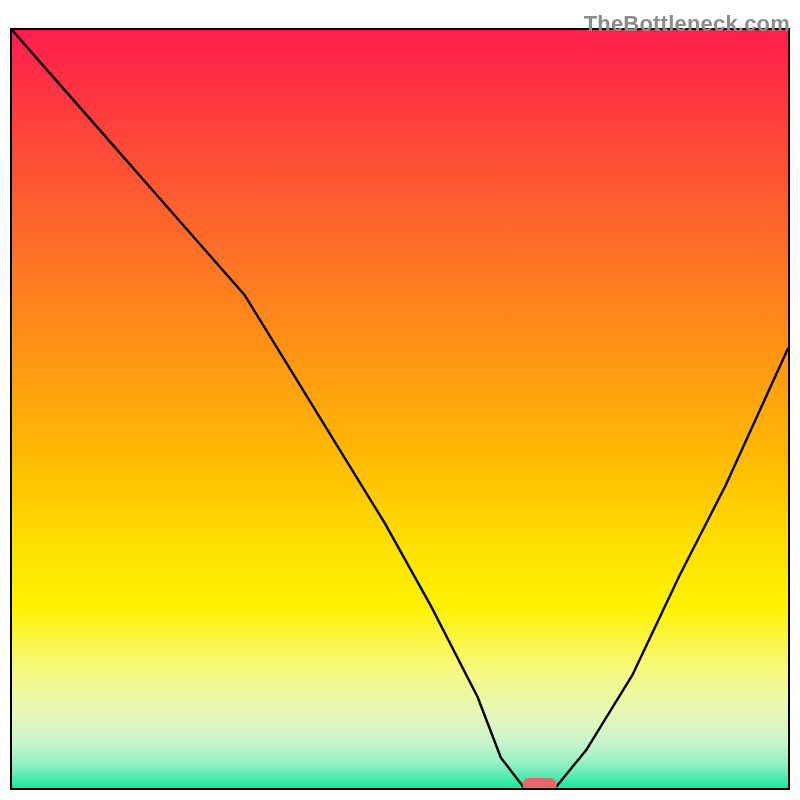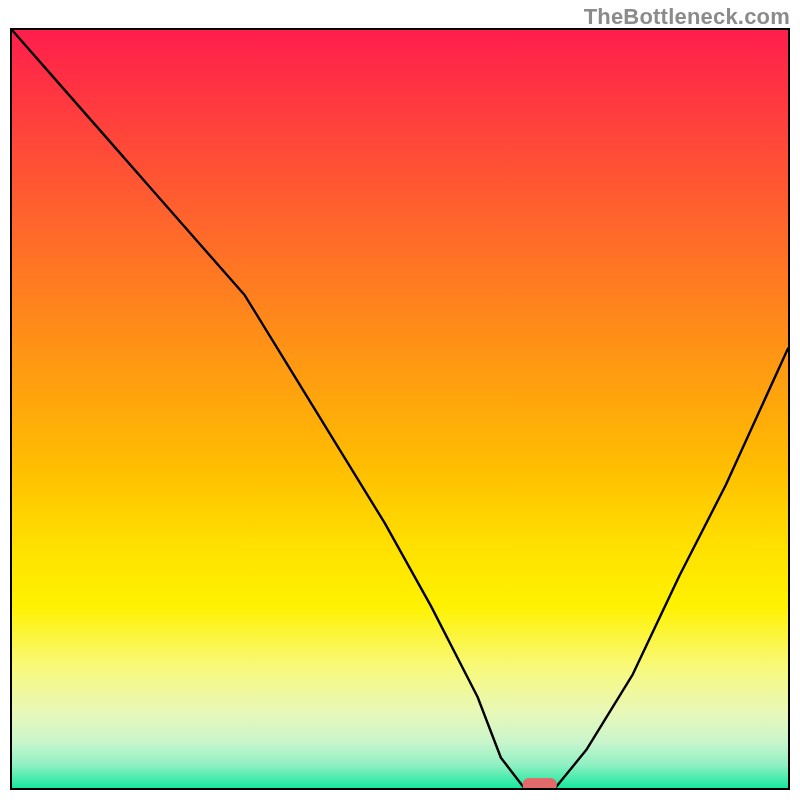--- a/index.html
+++ b/index.html
@@ -10,21 +10,21 @@
     overflow: hidden;
     background: #fff;
   }
   .wrap {
     position: relative;
     width: 800px;
     height: 800px;
   }
   .watermark {
     position: absolute;
-    top: 4px;
+    top: 11px;
     right: 10px;
     font-family: Arial, Helvetica, sans-serif;
     font-size: 22px;
     font-weight: 600;
     color: #8b8b8b;
     letter-spacing: 0.2px;
     z-index: 10;
   }
   .plot {
     position: absolute;

